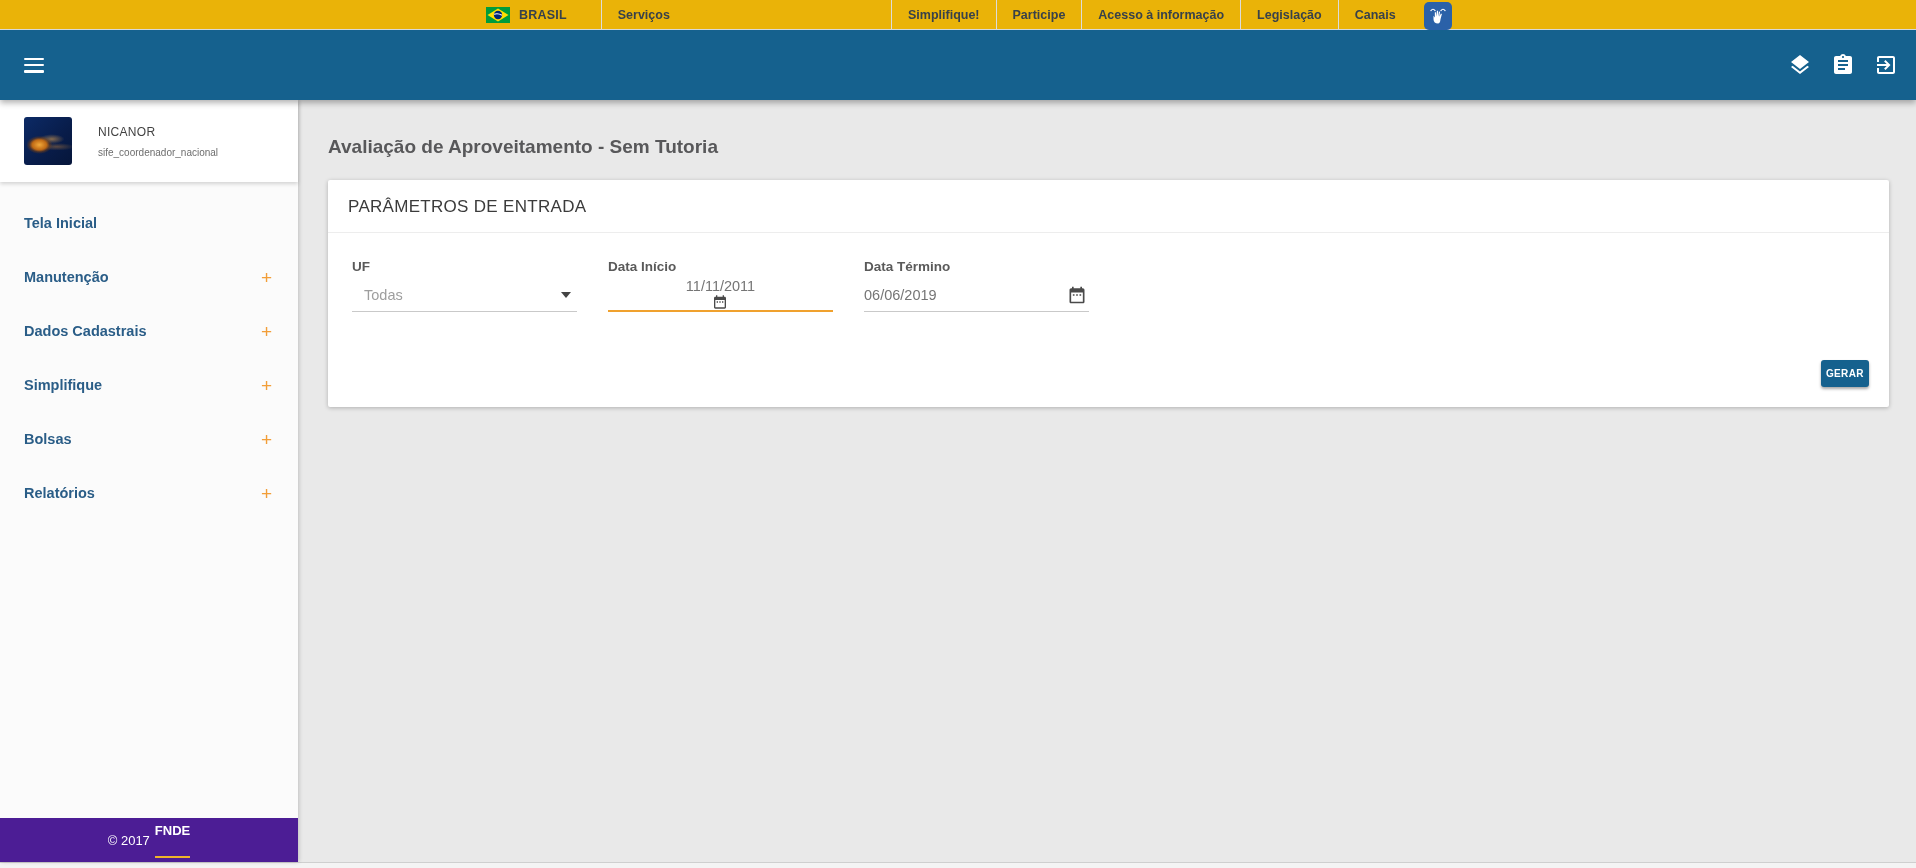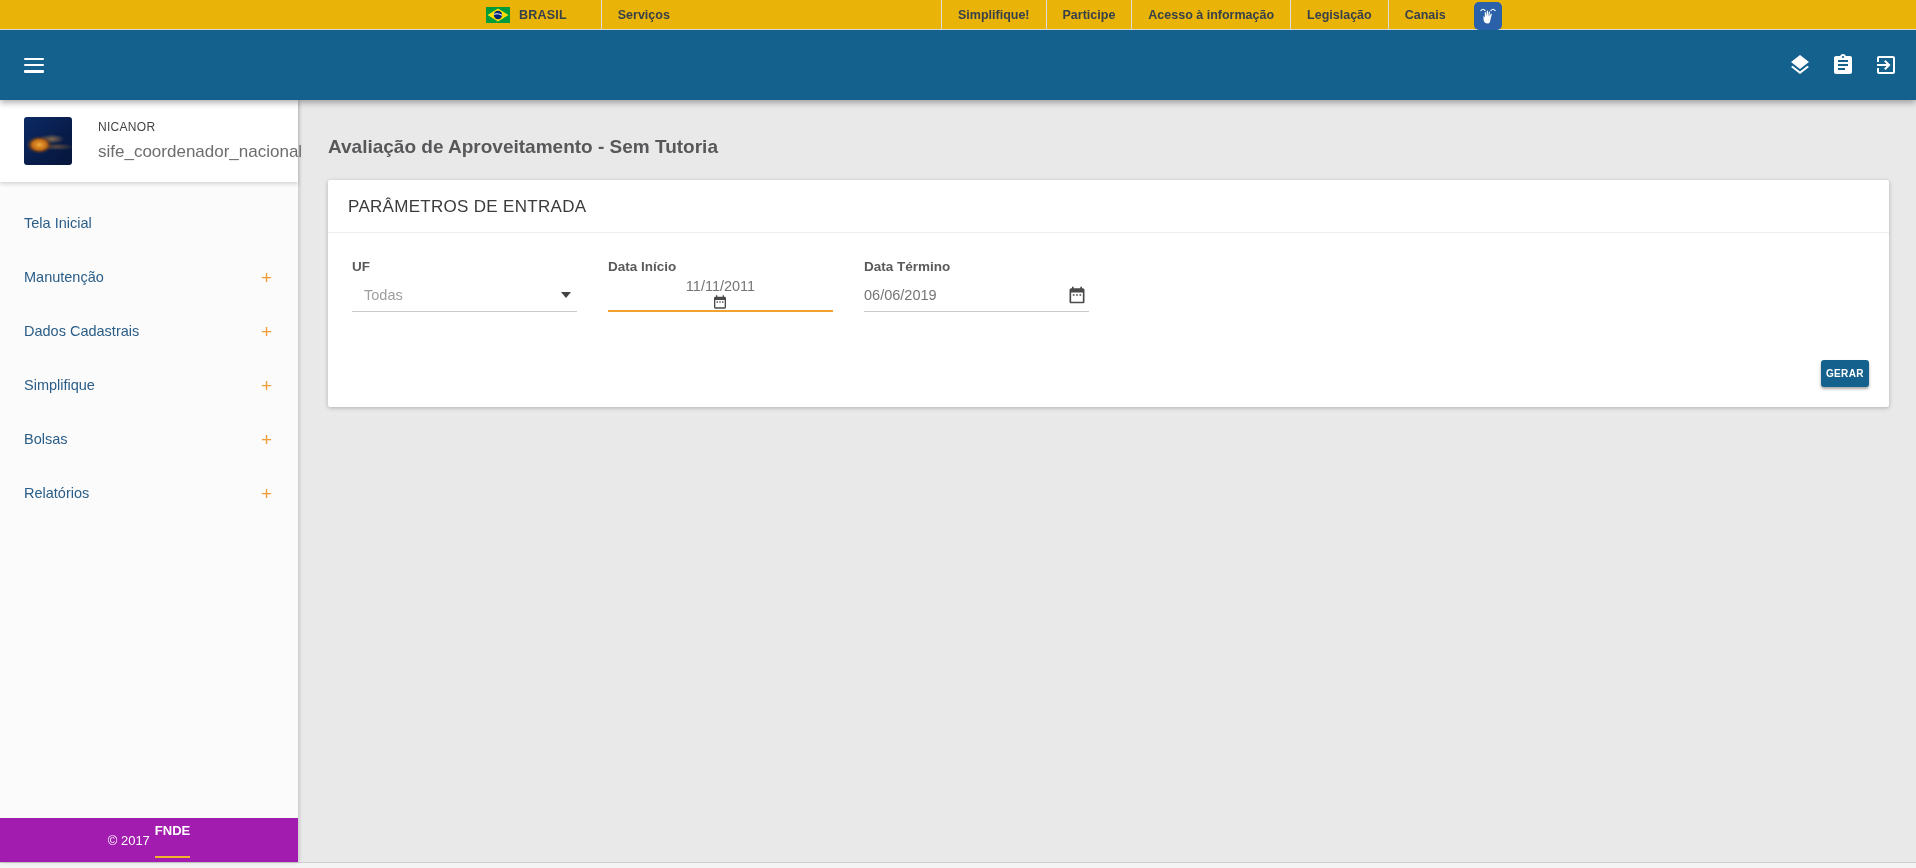--- a/index.html
+++ b/index.html
@@ -7,21 +7,21 @@
     font-family:"Liberation Sans", sans-serif; background:#e9e9e9; }
 
   
   .govbar { position:relative; height:30px; background:#eab308;
     border-bottom:1px solid #d8d8d8; z-index:5; font-size:12.5px; color:#38414a; }
   .gov-left { position:absolute; left:486px; top:0; height:29px; display:flex; align-items:center; }
   .gov-flag { width:24px; height:16px; margin-right:9px; display:block; }
   .gov-brand { font-weight:bold; letter-spacing:.2px; }
   .gov-sep { width:1px; height:29px; background:#dcdcdc; margin-left:34px; }
   .gov-item { padding:0 16px; height:29px; display:flex; align-items:center; font-weight:bold; cursor:pointer; }
-  .gov-right { position:absolute; left:941px; top:0; height:29px; display:flex; align-items:center; }
+  .gov-right { position:absolute; left:891px; top:0; height:29px; display:flex; align-items:center; }
   .gov-right .gov-item { border-left:1px solid #dcdcdc; }
   .gov-right .gov-item:last-of-type { border-right:1px solid #dcdcdc; }
   .vlibras { position:relative; top:1px; width:28px; height:28px; margin-left:12px;
     background:#2a61a8; border-radius:5px; display:flex; align-items:center; justify-content:center; cursor:pointer; }
 
   
   .appbar { position:relative; height:70px; background:#15618E; display:flex; align-items:center;
     box-shadow:0 3px 6px rgba(0,0,0,.3); z-index:4; }
   .hamburger { margin-left:24px; width:20px; height:15px; display:flex; flex-direction:column;
     justify-content:space-between; cursor:pointer; }
@@ -39,26 +39,26 @@
   .user-panel { height:82px; background:#fff; box-shadow:0 2px 4px rgba(0,0,0,.16);
     display:flex; align-items:center; padding:0 24px; }
   .avatar { width:48px; height:48px; border-radius:3px; flex:none;
     background:
       radial-gradient(ellipse 13px 9px at 32% 58%, #f2a93b 0%, #c06a15 55%, rgba(140,70,10,.45) 78%, rgba(0,0,0,0) 100%),
       radial-gradient(ellipse 18px 7px at 58% 46%, rgba(235,170,80,.55), rgba(0,0,0,0) 70%),
       radial-gradient(ellipse 24px 5px at 68% 62%, rgba(210,140,60,.4), rgba(0,0,0,0) 75%),
       linear-gradient(135deg, #0c2a66 0%, #081c49 60%, #06163a 100%); }
   .user-text { margin-left:26px; }
   .user-name { font-size:12px; color:#424242; letter-spacing:.3px; }
-  .user-role { font-size:17px; color:#6d6d6d; margin-top:8px; }
+  .user-role { font-size:10px; color:#6d6d6d; margin-top:8px; }
   .menu { flex:1; padding-top:14px; }
   .menu-item { height:54px; display:flex; align-items:center; padding:0 26px 0 24px; cursor:pointer; }
-  .menu-label { flex:1; color:#2a5d87; font-weight:normal; font-size:14.5px; }
+  .menu-label { flex:1; color:#2a5d87; font-weight:bold; font-size:14.5px; }
   .plus { color:#f29e38; font-size:19px; line-height:1; }
-  .sidebar-footer { height:44px; background:#a21caf; display:flex; align-items:center;
+  .sidebar-footer { height:44px; background:#4c1d95; display:flex; align-items:center;
     justify-content:center; color:#fff; font-size:13px; }
   .brand-link { font-weight:bold; margin-left:5px; padding-bottom:18px;
     border-bottom:2px solid #f0b429; cursor:pointer; }
 
   
   .main { flex:1; padding:36px 0 0 30px; }
   .page-title { font-size:19px; font-weight:bold; color:#58585a; }
   .card { margin-top:22px; width:1561px; background:#fff; border-radius:2px;
     box-shadow:0 1px 4px rgba(0,0,0,.25); }
   .card-header { padding:17px 20px 15px 20px; font-size:17px; color:#3b3b3b;

